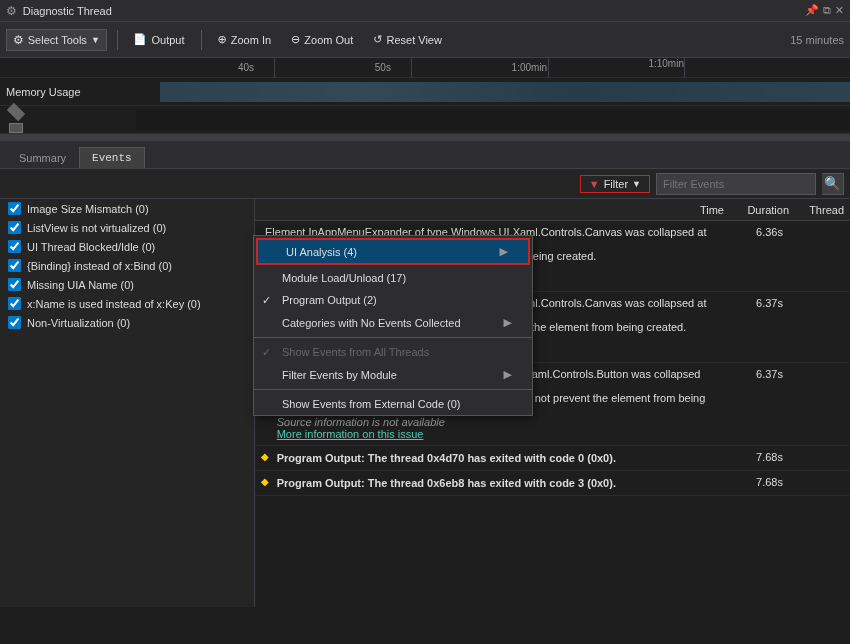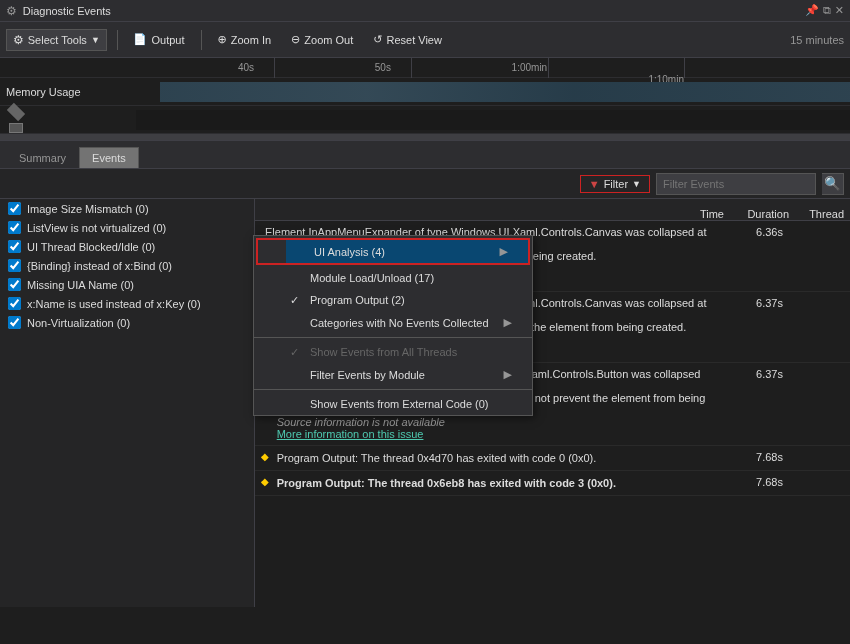--- a/index.html
+++ b/index.html
@@ -83,23 +83,24 @@
     }
     .tab {
       padding: 4px 12px;
       font-size: 11px;
       cursor: pointer;
       border: 1px solid transparent;
       border-bottom: none;
       color: #969696;
     }
     .tab.active {
-      background: #737373;
+      background: #404040;
       color: #dcdcdc;
       border-color: #555;
+      font-family: Liberation Mono, monospace;
     }
 
     
     .filter-bar {
       background: #252526;
       display: flex;
       align-items: center;
       padding: 3px 6px;
       border-bottom: 1px solid #3f3f46;
       justify-content: flex-end;
@@ -192,21 +193,20 @@
       box-shadow: 2px 2px 8px rgba(0,0,0,0.5);
     }
     .dropdown-menu-item {
       display: flex;
       align-items: center;
       padding: 5px 20px 5px 28px;
       font-size: 11px;
       color: #dcdcdc;
       cursor: pointer;
       position: relative;
-      margin-left: 28px;
     }
     .dropdown-menu-item:hover, .dropdown-menu-item.highlighted {
       background: #094771;
     }
     .dropdown-menu-item.disabled {
       color: #666;
     }
     .dropdown-menu-item .checkmark {
       position: absolute;
       left: 8px;
@@ -226,21 +226,21 @@
     .timeline-wrapper {
       background: #1e1e1e;
     }
   </style>
 </head>
 <body>
 
 <div class="title-bar">
   <div class="title-bar-left">
     <span style="color:#969696;font-size:12px;">⚙</span>
-    <span style="font-size:11px;color:#dcdcdc;">Diagnostic Events</span>
+    <span style="font-size:11px;color:#dcdcdc;">Diagnostic Thread</span>
   </div>
   <div class="title-bar-icons">
     <span class="title-icon">📌</span>
     <span class="title-icon">⧉</span>
     <span class="title-icon">✕</span>
   </div>
 </div>
 
 <div class="toolbar">
   <button class="toolbar-btn select-tools-btn">
@@ -270,21 +270,21 @@
 </div>
 
 <div class="timeline-wrapper" style="background:#1e1e1e;border-bottom:1px solid #3f3f46;">
 
   <div style="display:flex;align-items:center;height:20px;border-bottom:1px solid #2d2d30;background:#1e1e1e;">
     <div style="width:130px;flex-shrink:0;"></div>
     <div style="flex:1;position:relative;height:20px;">
       <span style="position:absolute;left:15%;font-size:10px;color:#969696;top:4px;">40s</span>
       <span style="position:absolute;left:34%;font-size:10px;color:#969696;top:4px;">50s</span>
       <span style="position:absolute;left:53%;font-size:10px;color:#969696;top:4px;">1:00min</span>
-      <span style="position:absolute;left:72%;font-size:10px;color:#969696;top:16px;">1:10min</span>
+      <span style="position:absolute;left:72%;font-size:10px;color:#969696;top:0;">1:10min</span>
 
       <div style="position:absolute;left:20%;top:0;width:1px;height:100%;background:#3f3f46;"></div>
       <div style="position:absolute;left:39%;top:0;width:1px;height:100%;background:#3f3f46;"></div>
       <div style="position:absolute;left:58%;top:0;width:1px;height:100%;background:#3f3f46;"></div>
       <div style="position:absolute;left:77%;top:0;width:1px;height:100%;background:#3f3f46;"></div>
     </div>
   </div>
 
   <div style="display:flex;align-items:center;height:28px;background:#1e1e1e;padding-left:6px;border-bottom:1px solid #2d2d30;">
     <div style="width:154px;flex-shrink:0;font-size:11px;color:#dcdcdc;">Memory Usage</div>
@@ -355,21 +355,21 @@
       <span>x:Name is used instead of x:Key (0)</span>
     </div>
     <div class="sidebar-check-item">
       <input type="checkbox" checked="" style="">
       <span>Non-Virtualization (0)</span>
     </div>
   </div>
 
   <div style="flex:1;overflow:hidden;display:flex;flex-direction:column;">
 
-    <div style="display:flex;background:#252526;border-bottom:1px solid #3f3f46;height:22px;align-items:flex-end;">
+    <div style="display:flex;background:#252526;border-bottom:1px solid #3f3f46;height:22px;align-items:center;">
       <div style="flex:1;"></div>
       <div style="font-size:11px;color:#dcdcdc;padding:0 6px;min-width:50px;text-align:right;">Time</div>
       <div style="font-size:11px;color:#dcdcdc;padding:0 6px;min-width:65px;text-align:right;">Duration</div>
       <div style="font-size:11px;color:#dcdcdc;padding:0 6px;min-width:55px;text-align:right;">Thread</div>
     </div>
 
     <div style="flex:1;overflow-y:auto;background:#1e1e1e;">
 
       <div class="event-row">
         <div style="display:flex;flex-direction:column;padding:2px 4px;align-items:flex-start;">
@@ -407,21 +407,21 @@
         </div>
         <div style="display:flex;gap:6px;align-items:flex-start;padding-top:2px;">
           <span style="min-width:65px;text-align:right;font-size:11px;color:#dcdcdc;">6.37s</span>
           <span style="min-width:55px;text-align:right;font-size:11px;"></span>
         </div>
       </div>
 
       <div class="event-row">
         <span style="color:#ffcc00;font-size:10px;margin-top:2px;flex-shrink:0;">◆</span>
         <div style="flex:1;padding:2px 4px;">
-          <span style="font-size:11px;color:#dcdcdc;font-weight:normal;">Program Output: The thread 0x4d70 has exited with code 0 (0x0).</span>
+          <span style="font-size:11px;color:#dcdcdc;font-weight:bold;">Program Output: The thread 0x4d70 has exited with code 0 (0x0).</span>
         </div>
         <div style="display:flex;gap:6px;align-items:flex-start;padding-top:2px;">
           <span style="min-width:65px;text-align:right;font-size:11px;color:#dcdcdc;">7.68s</span>
           <span style="min-width:55px;text-align:right;font-size:11px;"></span>
         </div>
       </div>
 
       <div class="event-row">
         <span style="color:#ffcc00;font-size:10px;margin-top:2px;flex-shrink:0;">◆</span>
         <div style="flex:1;padding:2px 4px;">

